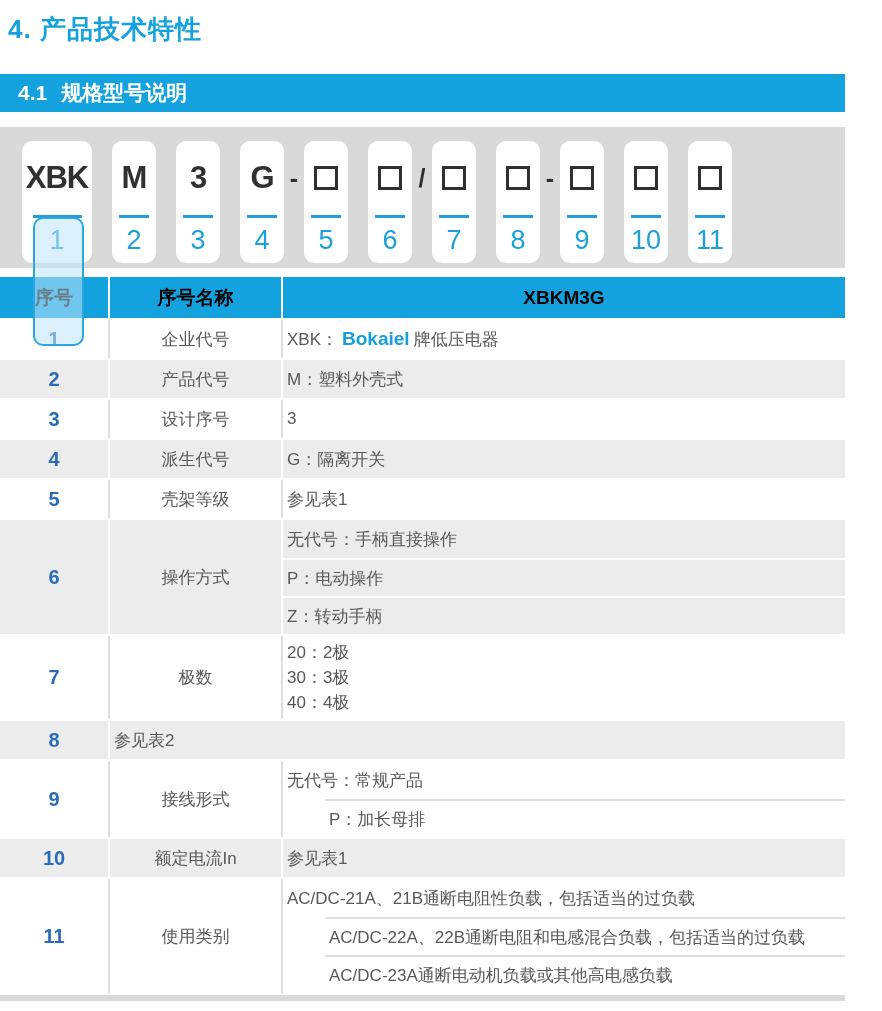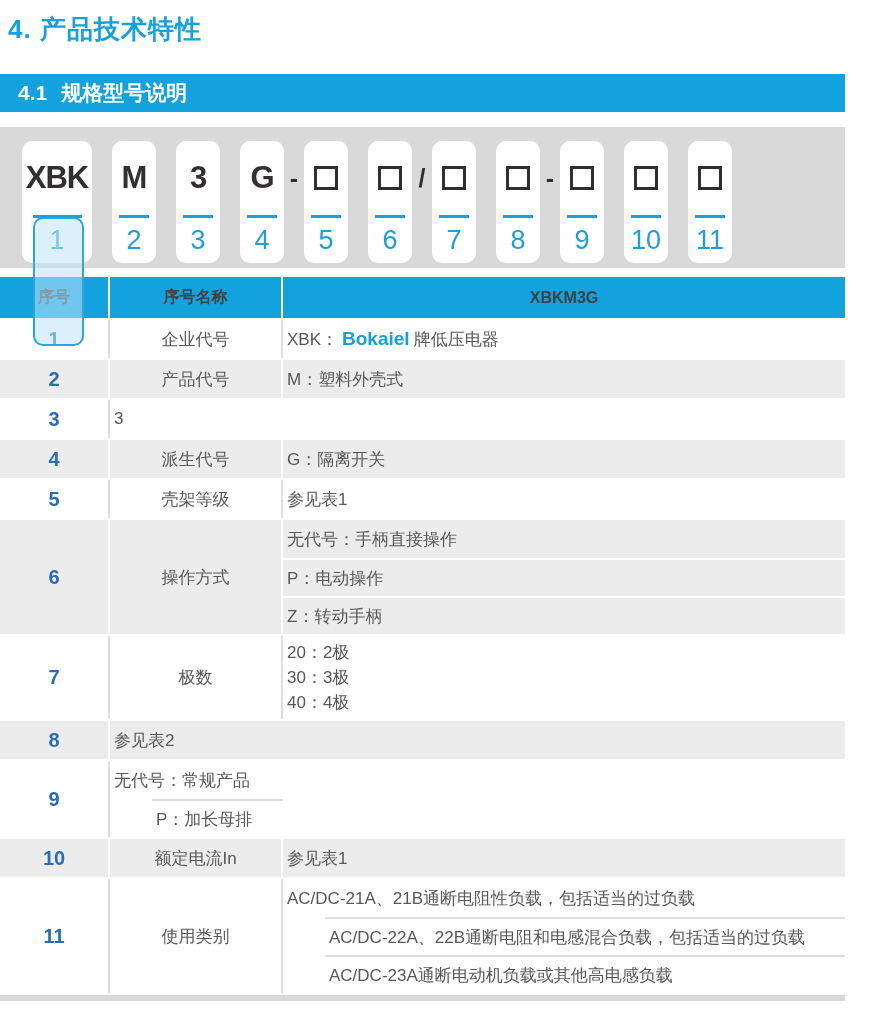--- a/index.html
+++ b/index.html
@@ -29,21 +29,21 @@
   .mbox .num { flex:1; display:flex; align-items:center; justify-content:center;
                font-size:27px; color:#1C9FDB; }
   .msep { height:74px; width:20px; flex:none; display:flex; align-items:center; justify-content:center;
           font-size:25px; font-weight:bold; color:#332F2F; }
 
   
   .spec-table { margin-top:9px; }
   .thead { display:grid; grid-template-columns:110px 173px 1fr; height:43px; background:#14A2DF;
            border-bottom:2px solid #ffffff; }
   .thead .th { display:flex; align-items:center; justify-content:center;
-               color:#404040; font-size:16px; font-weight:bold; }
+               color:#000000; font-size:19px; font-weight:bold; }
   .thead .th:nth-child(-n+2) { border-right:2px solid #ffffff; }
 
   .trow { display:grid; grid-template-columns:110px 173px 1fr; border-bottom:2px solid #ffffff; }
   .trow.white { background:#ffffff; }
   .trow.gray  { background:#ECECEC; }
   .trow .c1 { display:flex; align-items:center; justify-content:center;
               color:#2A6CB8; font-size:20px; font-weight:bold; }
   .trow .c2 { display:flex; align-items:center; justify-content:center;
               color:#595757; font-size:17px; }
   .trow.white .c1, .trow.white .c2 { border-right:2px solid #DEDEDE; }
@@ -170,20 +170,21 @@
         </div>
         <div class="trow gray">
           <div class="c1">2</div>
           <div class="c2">产品代号</div>
           <div class="c3">
             <div class="subcell">M：塑料外壳式</div>
           </div>
         </div>
         <div class="trow white">
           <div class="c1">3</div>
+          <div class="c2">设计序号</div>
           <div class="c3">
             <div class="subcell">3</div>
           </div>
         </div>
         <div class="trow gray">
           <div class="c1">4</div>
           <div class="c2">派生代号</div>
           <div class="c3">
             <div class="subcell">G：隔离开关</div>
           </div>
@@ -216,20 +217,21 @@
           </div>
         </div>
         <div class="trow gray">
           <div class="c1">8</div>
           <div class="c3">
             <div class="subcell">参见表2</div>
           </div>
         </div>
         <div class="trow white">
           <div class="c1">9</div>
+          <div class="c2">接线形式</div>
           <div class="c3">
             <div class="subcell">无代号：常规产品</div>
             <div class="subcell">P：加长母排</div>
           </div>
         </div>
         <div class="trow gray">
           <div class="c1">10</div>
           <div class="c2">额定电流In</div>
           <div class="c3">
             <div class="subcell">参见表1</div>

